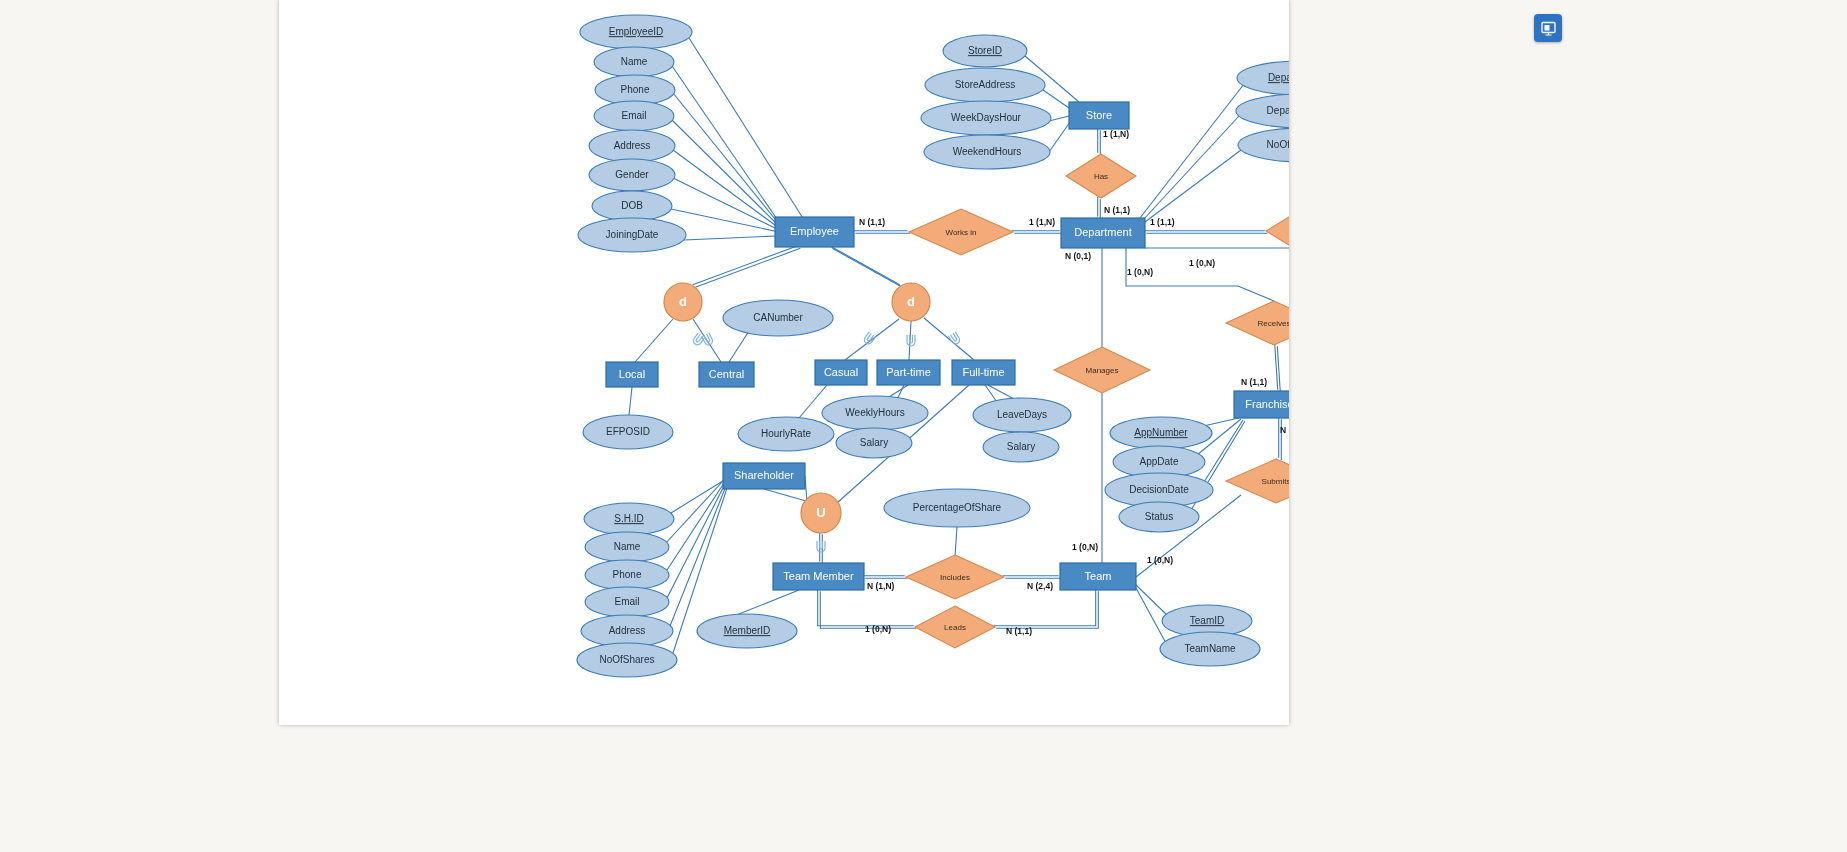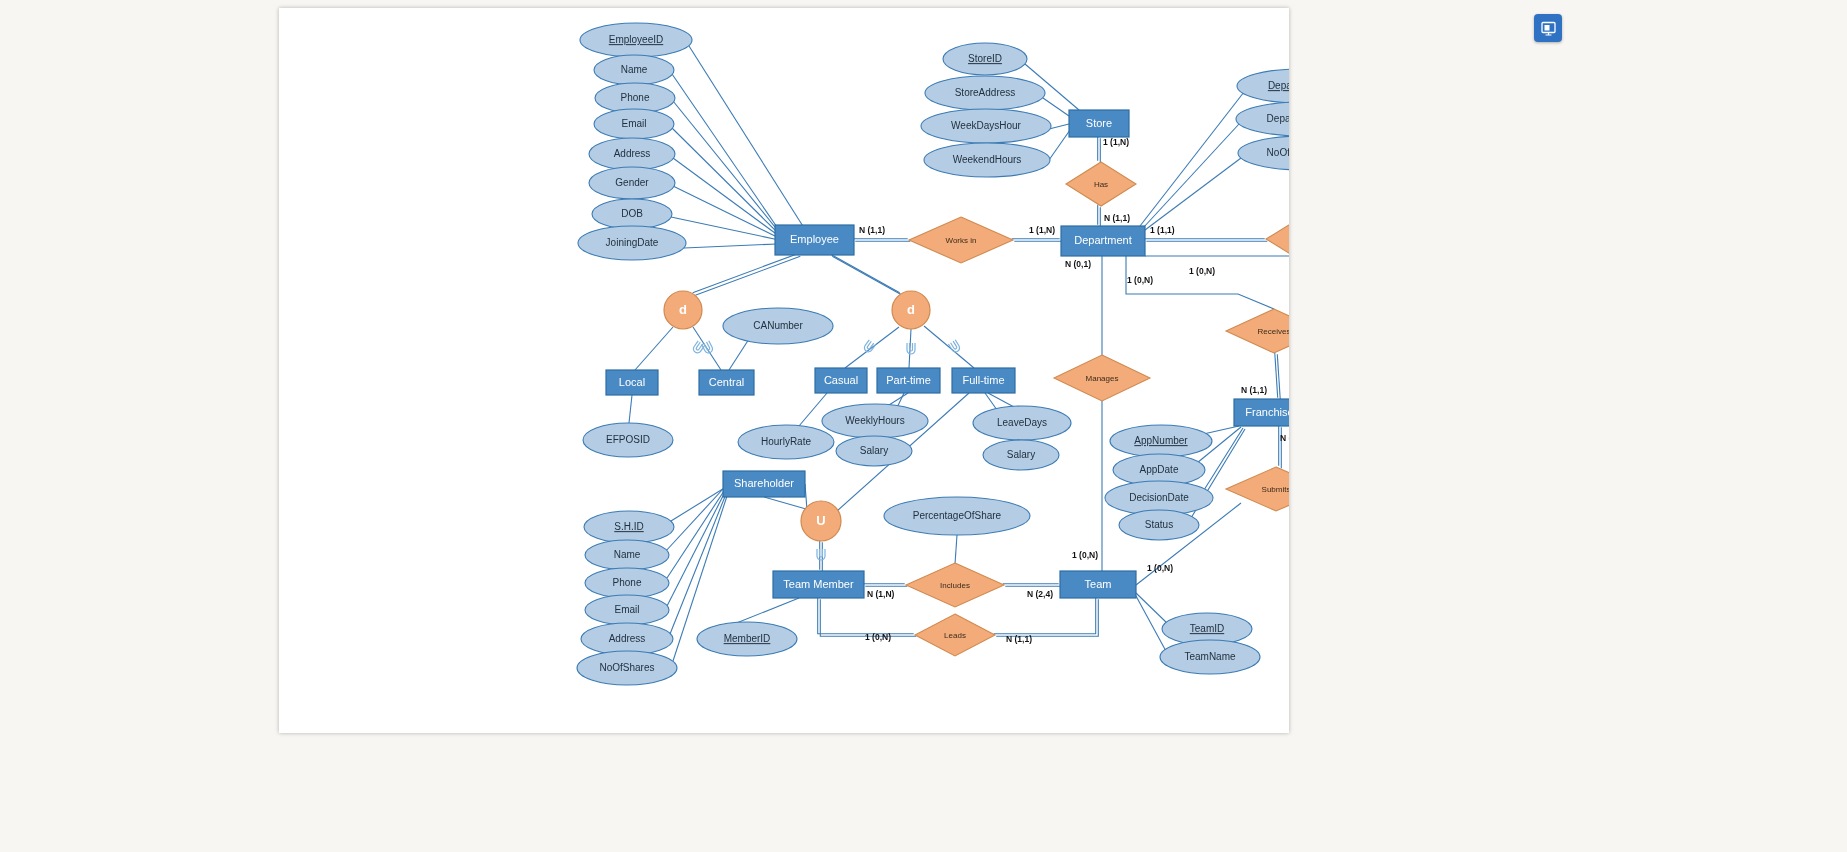--- a/index.html
+++ b/index.html
@@ -6,21 +6,21 @@
   html, body { margin:0; padding:0; }
   body {
     width: 1847px; height: 852px;
     background: #f7f6f3;
     font-family: "Liberation Sans", sans-serif;
     overflow: hidden;
     position: relative;
   }
   #canvas-page {
     position: absolute;
-    left: 279px; top: 8px;
+    left: 279px; top: 0px;
     width: 1010px; height: 725px;
     background: #ffffff;
     box-shadow: 0 0 4px rgba(0,0,0,0.28);
   }
   #left-gutter {
     position:absolute; left:0; top:0; width:279px; height:852px;
     background:#f7f6f3;
   }
   #right-gutter {
     position:absolute; left:1289px; top:0; width:558px; height:852px;

